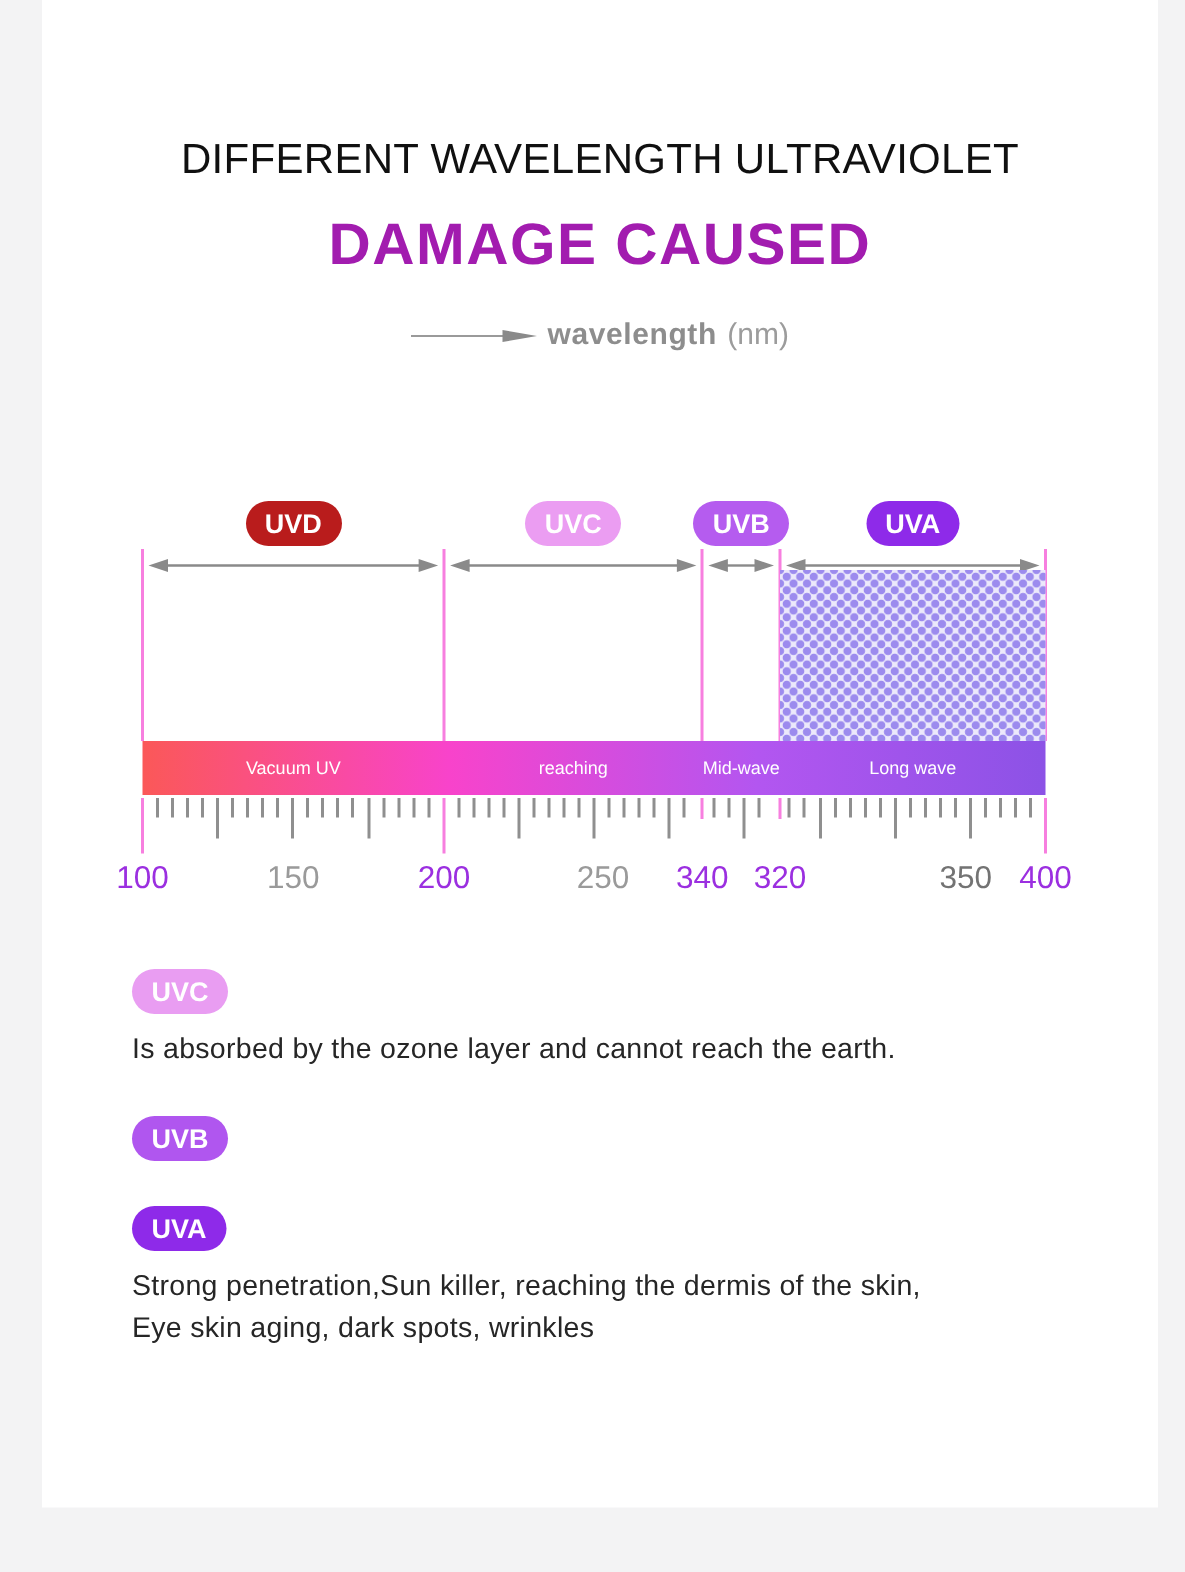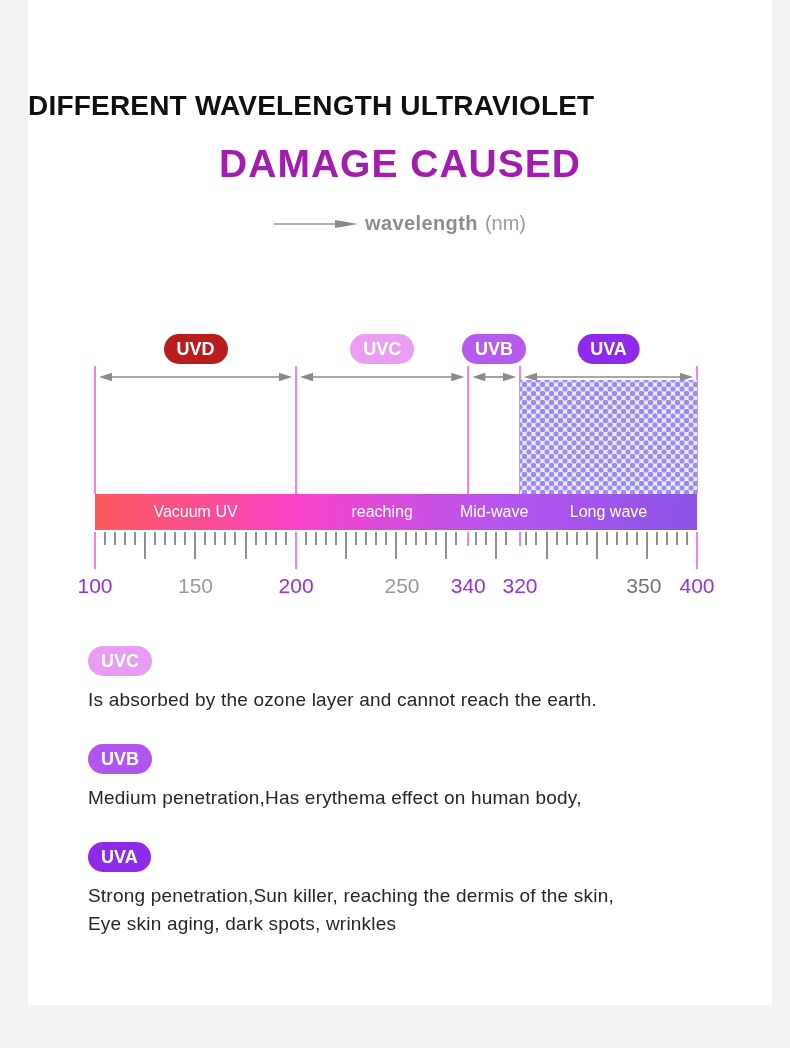--- a/index.html
+++ b/index.html
@@ -7,22 +7,22 @@
   body {
     width:790px; height:1048px; position:relative;
     background:#f3f3f4;
     font-family:"Liberation Sans", sans-serif;
   }
   .card {
     position:absolute; left:28px; top:0; width:744px; height:1005px;
     background:#ffffff;
   }
   .title1 {
-    margin:90px 0 0; text-align:left;
-    font-size:28px; font-weight:bold; color:#101010; letter-spacing:.2px;
+    margin:90px 0 0; text-align:center;
+    font-size:28px; font-weight:normal; color:#101010; letter-spacing:.2px;
   }
   .title2 {
     margin:20px 0 0; text-align:center;
     font-size:39px; font-weight:bold; color:#a21caf; letter-spacing:1px;
   }
   .wl-row {
     margin-top:26px; display:flex; align-items:center; justify-content:center; gap:7px;
   }
   .wl-arrow { width:84px; height:14px; }
   .wl-label { font-size:20px; font-weight:bold; color:#8d8d8d; letter-spacing:.4px; }
@@ -42,21 +42,21 @@
     background-color:#ece9fb;
     background-image:
       radial-gradient(#9c8bee 2.5px, rgba(0,0,0,0) 3px),
       radial-gradient(#9c8bee 2.5px, rgba(0,0,0,0) 3px);
     background-size:9px 9px;
     background-position:0 0, 4.5px 4.5px;
   }
   .bar { position:absolute; top:160px; left:0; right:0; height:36px; }
   .bar-label {
     position:absolute; top:50%; transform:translate(-50%,-50%);
-    color:#ffffff; font-size:16px; white-space:nowrap;
+    color:#ffffff; font-size:12px; white-space:nowrap;
   }
   .ruler { position:absolute; top:196px; left:0; right:0; height:40px; }
   .tick { position:absolute; top:2px; width:2px; background:#8f8f8f; }
   .tick-minor { height:13px; }
   .tick-major { height:27px; }
   .tick-short { height:14px; }
   .tick-tall  { height:37px; }
   .numbers { position:absolute; top:240px; left:0; right:0; height:26px; }
   .num {
     position:absolute; transform:translateX(-50%);
@@ -204,20 +204,19 @@
         <span class="num" style="left: 84.2%; color: #737373; margin-left: 42px;">350</span>
         <span class="num" style="left: 100%; color: rgb(155, 47, 224);">400</span>
       </div>
   </div>
 
   <div class="sections" id="sections">
       <div class="section"><span class="sec-badge" style="background: rgb(233, 157, 242);">UVC</span><div class="sec-lines">
           <p class="sec-line">Is absorbed by the ozone layer and cannot reach the earth.</p>
         </div></div>
       <div class="section"><span class="sec-badge" style="background: rgb(176, 86, 239);">UVB</span><div class="sec-lines">
-          <p class="sec-line">Medium penetration,Has erythema effect on human body,</p>
         </div></div>
       <div class="section"><span class="sec-badge" style="background: rgb(142, 42, 233);">UVA</span><div class="sec-lines">
           <p class="sec-line">Strong penetration,Sun killer, reaching the dermis of the skin,</p>
           <p class="sec-line">Eye skin aging, dark spots, wrinkles</p>
         </div></div>
     </div>
 </div>
 
 </body></html>

